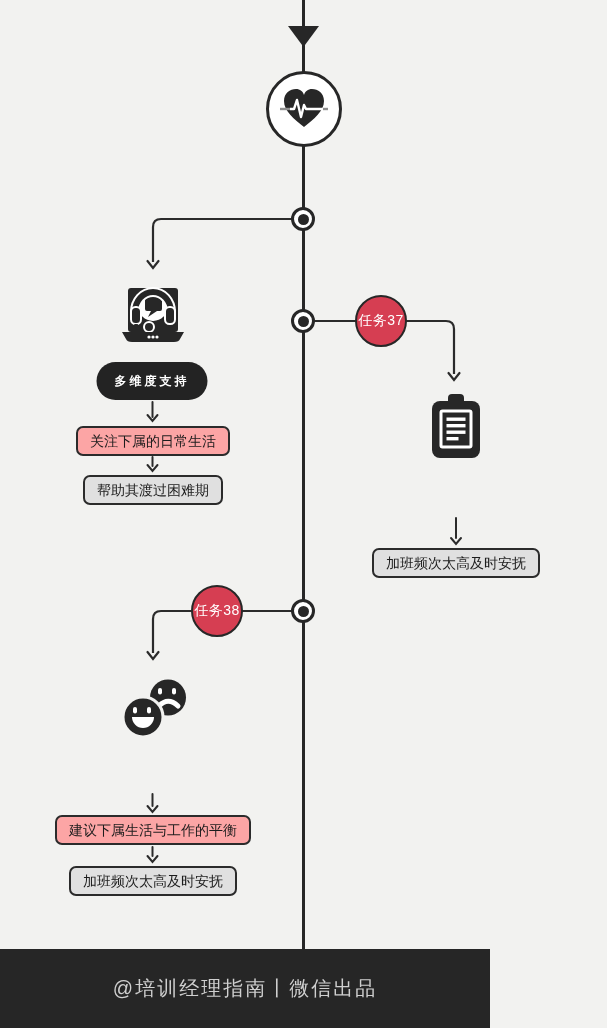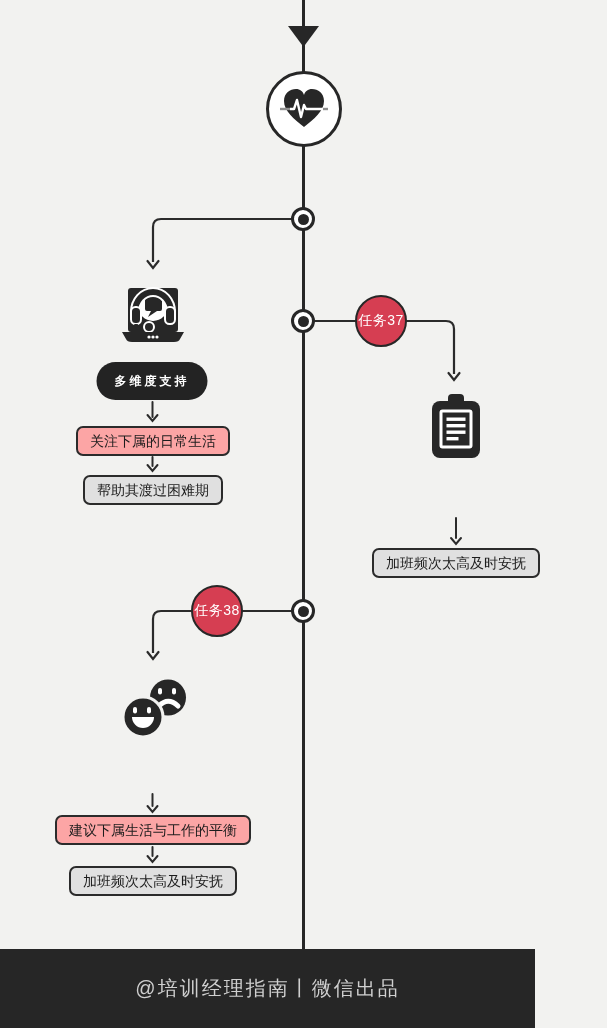--- a/index.html
+++ b/index.html
@@ -14,21 +14,21 @@
   .start-circle{position:absolute;left:266px;top:71px;width:70px;height:70px;border:3px solid #272727;
          border-radius:50%;background:#ffffff;display:flex;align-items:center;justify-content:center;z-index:2;}
   .pill{position:absolute;transform:translateX(-50%);background:#232323;color:#ffffff;font-weight:bold;
         font-size:12px;letter-spacing:3px;line-height:38px;padding:0 18px;border-radius:19px;
         white-space:nowrap;z-index:2;}
   .note{position:absolute;transform:translateX(-50%);border:2px solid #2b2b2b;border-radius:7px;
         font-size:14px;line-height:26px;padding:0 12px;white-space:nowrap;background:#fca5a5;
         text-align:center;color:#1c1c1c;z-index:2;}
   .note.gray{background:#e0e0e0;}
   .icon-wrap{position:absolute;z-index:2;}
-  #footer{position:absolute;left:0;top:949px;width:535px;height:79px;background:#262626;
+  #footer{position:absolute;left:0;top:949px;width:490px;height:79px;background:#262626;
           display:flex;align-items:center;justify-content:center;z-index:4;}
   #footer span{color:#cfcfcf;font-size:20px;letter-spacing:2px;}
 </style>
 </head>
 <body>
 
 <div id="canvas">
 
   <svg id="connector-layer" width="607" height="1028" viewBox="0 0 607 1028">
     <path d="M303.5 0 V949" stroke="#272727" stroke-width="3" fill="none"></path>

